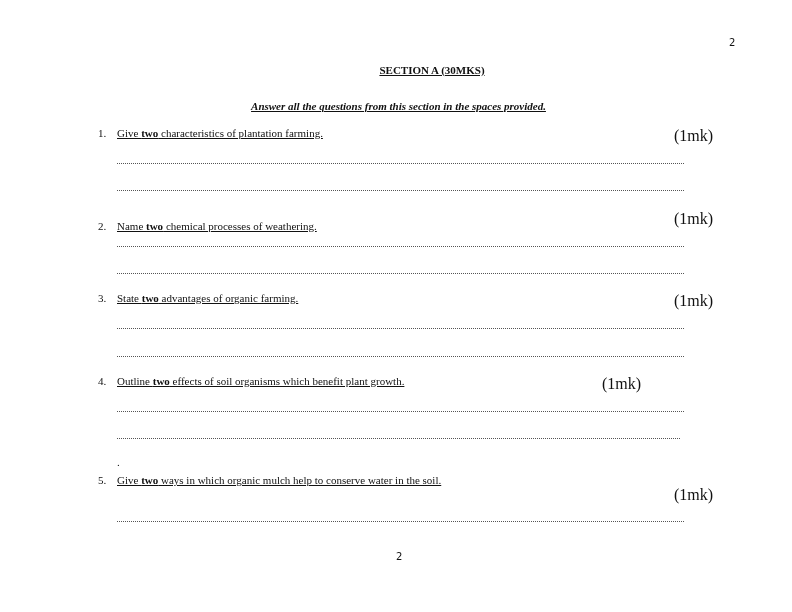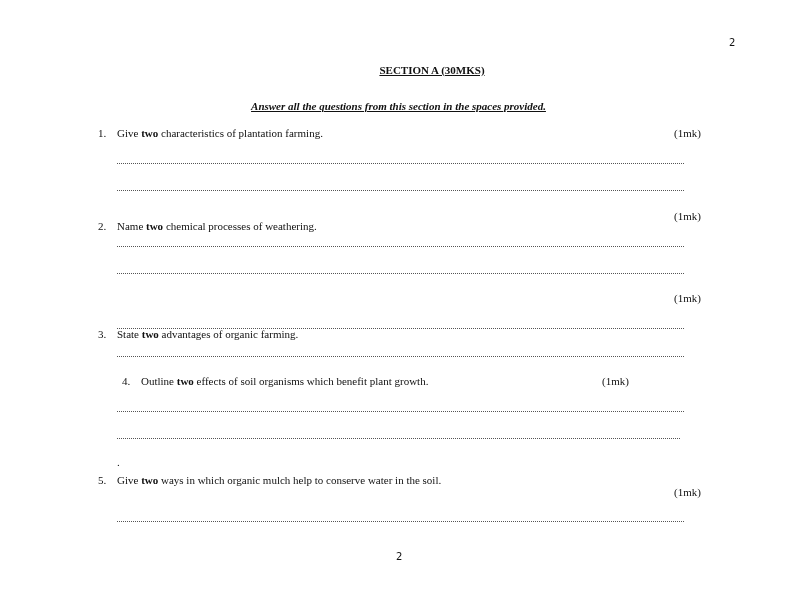--- a/index.html
+++ b/index.html
@@ -3,23 +3,23 @@
 <meta charset="utf-8">
 <style>
   html, body { margin:0; padding:0; background:#ffffff; }
   body { width:792px; height:612px; position:relative; overflow:hidden;
          font-family:"Liberation Serif", serif; color:#111; }
   .abs { position:absolute; }
   .pagenum-top { left:729px; top:37px; font-family:"DejaVu Sans", sans-serif; font-size:10px; }
   .pagenum-bottom { left:396px; top:551px; font-family:"DejaVu Sans", sans-serif; font-size:10px; }
   .section-title { left:0; width:792px; top:64px; text-align:center; font-size:11px; font-weight:bold; text-decoration:underline;padding-left:36px; }
   .instructions { left:0; width:797px; top:100px; text-align:center; font-size:11px; font-weight:bold; font-style:italic; text-decoration:underline; }
-  .q { left:98px; font-size:11px; }
+  .q { left:98px; font-size:11px;text-decoration:underline; }
   .q .num { display:inline-block; width:19px; }
-  .marks { font-size:11px; }
+  .marks { font-size:16px; }
   .dots { left:117px; height:1px; border-top:1px dotted #555; }
   .stray-dot { left:117px; font-size:11px; }
 </style>
 </head>
 <body>
 
 <div class="abs pagenum-top">2</div>
 
 <div class="abs section-title">SECTION A (30MKS)</div>
 <div class="abs instructions">Answer all the questions from this section in the spaces provided.</div>
@@ -31,28 +31,28 @@
 <div class="abs dots" style="top:163px; width:567px;"></div>
 <div class="abs dots" style="top:190px; width:567px;"></div>
 
 <div class="abs q" style="top:220px;">
   <span class="num">2.</span><span>Name </span><b>two</b><span> chemical processes of weathering.</span>
 </div>
 <div class="abs marks" style="left:674px; top:210px;">(1mk)</div>
 <div class="abs dots" style="top:246px; width:567px;"></div>
 <div class="abs dots" style="top:273px; width:567px;"></div>
 
-<div class="abs q" style="top:292px;margin-top:36px;">
+<div class="abs q" style="top:292px;">
   <span class="num">3.</span><span>State </span><b>two</b><span> advantages of organic farming.</span>
 </div>
 <div class="abs marks" style="left:674px; top:292px;">(1mk)</div>
 <div class="abs dots" style="top:328px; width:567px;"></div>
 <div class="abs dots" style="top:356px; width:567px;"></div>
 
-<div class="abs q" style="top:375px;margin-left:24px;">
+<div class="abs q" style="top:375px;">
   <span class="num">4.</span><span>Outline </span><b>two</b><span> effects of soil organisms which benefit plant growth.</span>
 </div>
 <div class="abs marks" style="left:602px; top:375px;">(1mk)</div>
 <div class="abs dots" style="top:411px; width:567px;"></div>
 <div class="abs dots" style="top:438px; width:563px;"></div>
 <div class="abs stray-dot" style="top:456px;">.</div>
 
 <div class="abs q" style="top:474px;">
   <span class="num">5.</span><span>Give </span><b>two</b><span> ways in which organic mulch help to conserve water in the soil.</span>
 </div>

